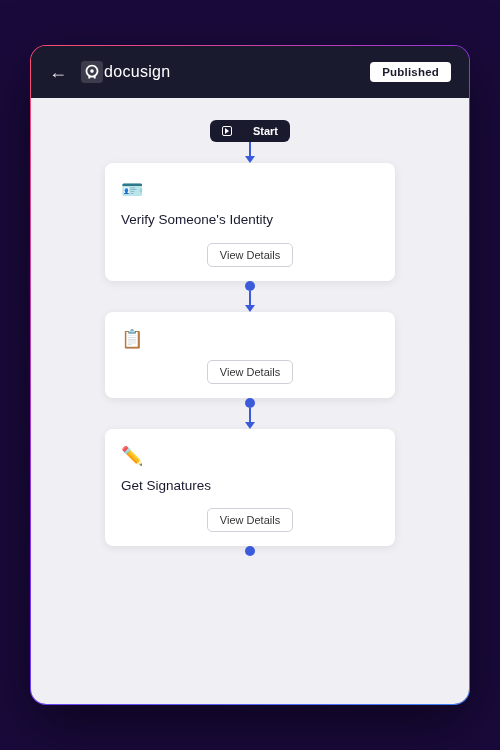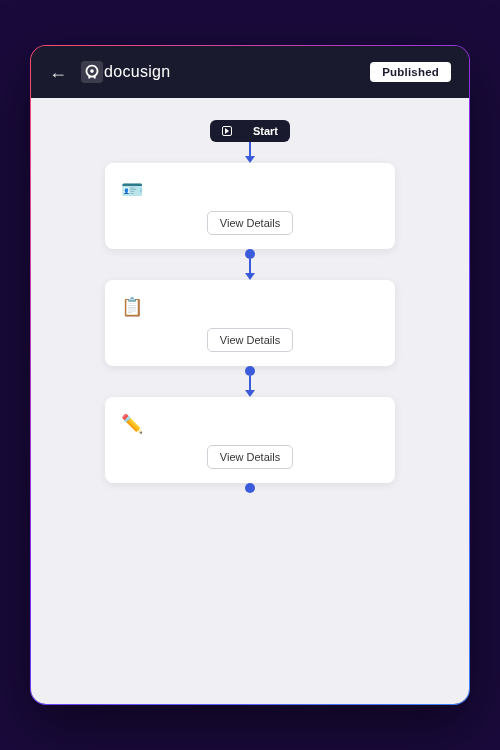--- a/index.html
+++ b/index.html
@@ -211,20 +211,21 @@
     <div class="start-btn">
       <div class="start-icon-shape"></div>
       <span>Start</span>
     </div>
 
     <div class="vline"></div>
     <div class="connector-arrow"></div>
 
     <div class="flow-card">
       <span class="card-icon">🪪</span>
+      <div class="card-title">Verify Someone's Identity</div>
       <div class="card-footer">
         <button class="view-details-btn">View Details</button>
       </div>
     </div>
 
     <div class="connector-dot"></div>
     <div class="vline"></div>
     <div class="connector-arrow"></div>
 
     <div class="flow-card">
@@ -233,20 +234,21 @@
         <button class="view-details-btn">View Details</button>
       </div>
     </div>
 
     <div class="connector-dot"></div>
     <div class="vline"></div>
     <div class="connector-arrow"></div>
 
     <div class="flow-card">
       <span class="card-icon">✏️</span>
+      <div class="card-title">Get Signatures</div>
       <div class="card-footer">
         <button class="view-details-btn">View Details</button>
       </div>
     </div>
 
     <div class="connector-dot"></div>
 
   </div>
 </div>
 

